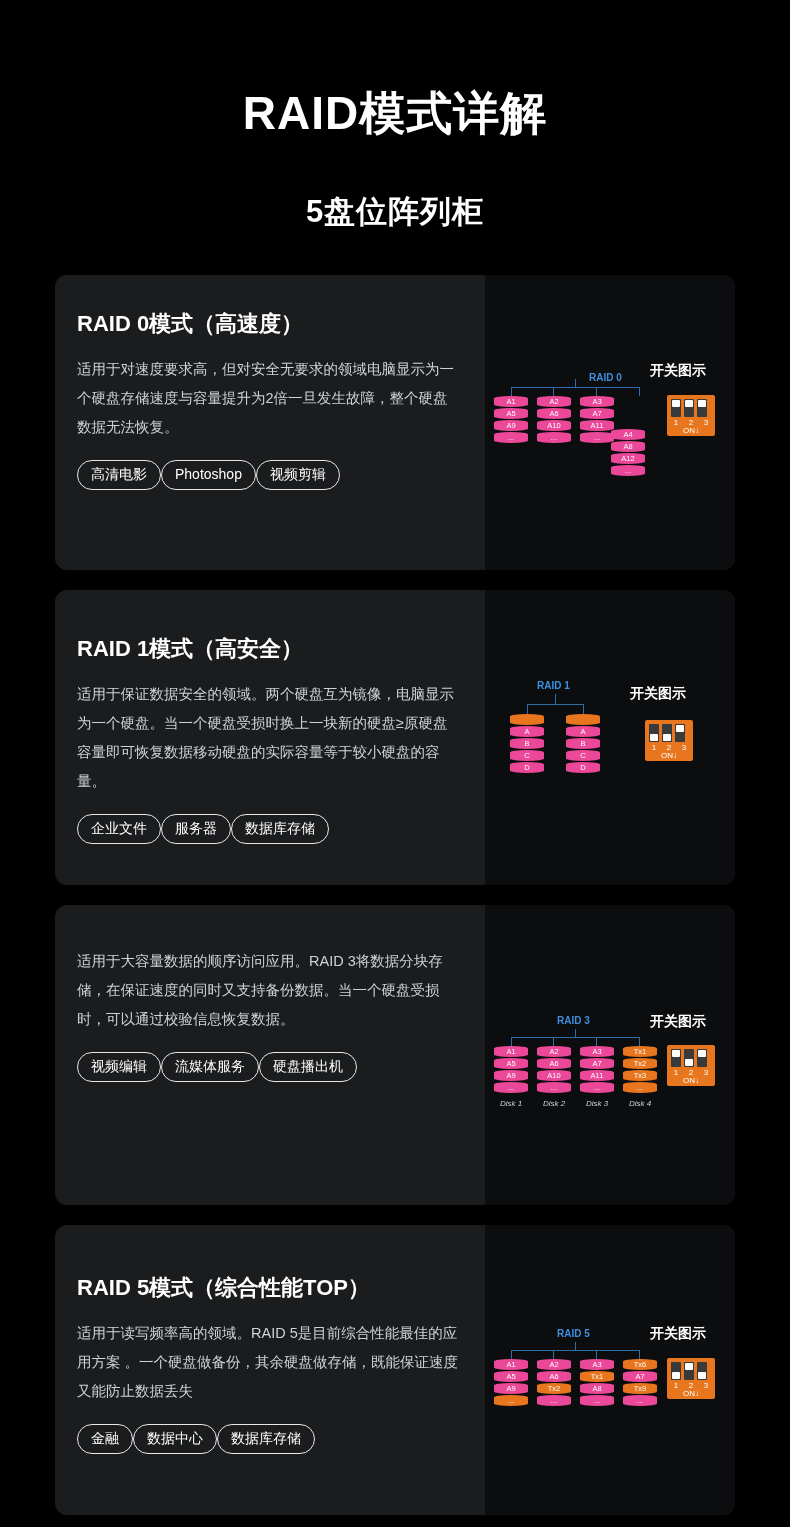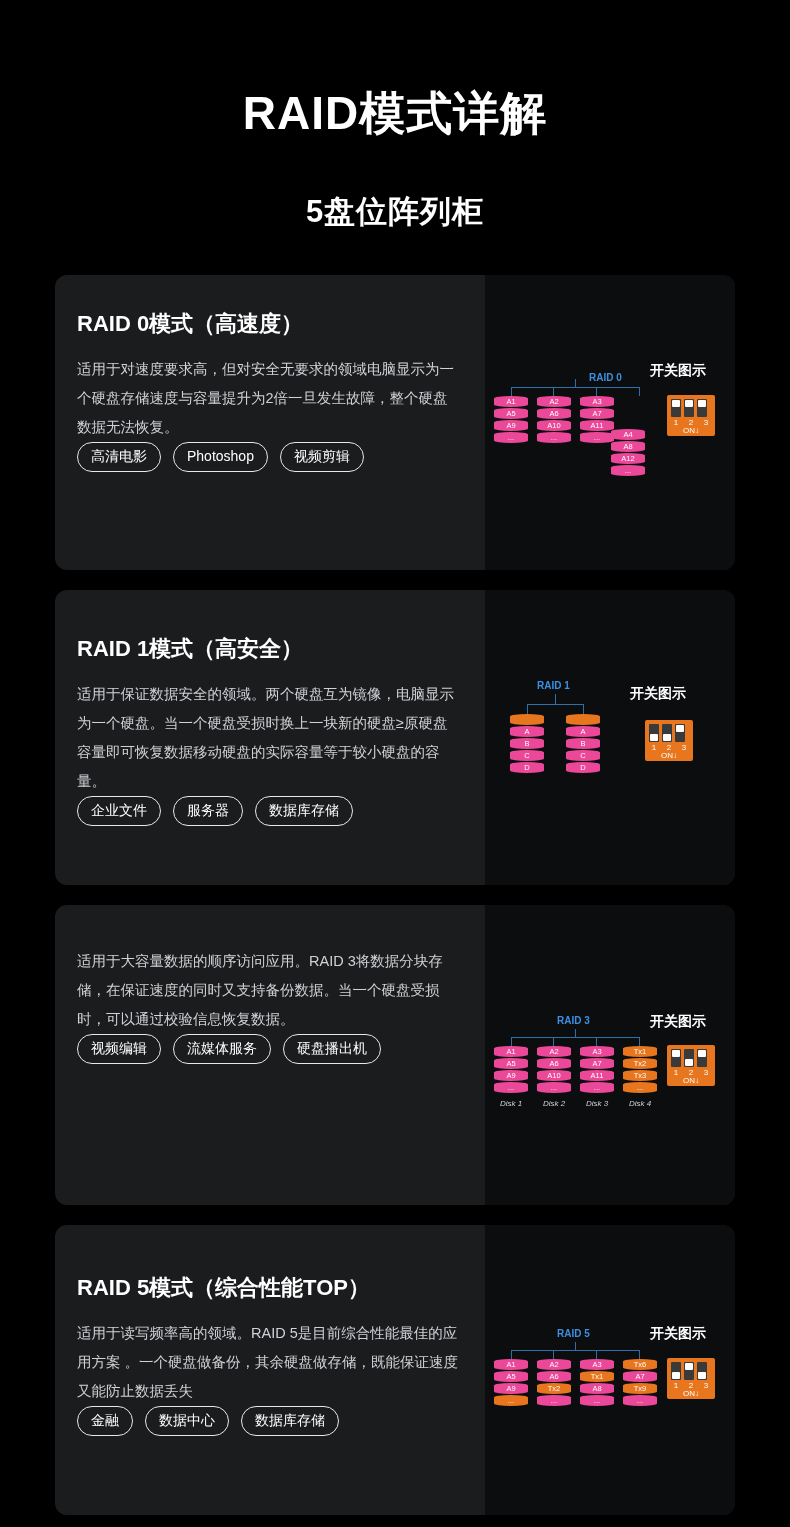--- a/index.html
+++ b/index.html
@@ -69,23 +69,23 @@
     margin: 0 0 16px 0;
     white-space: nowrap;
   }
   .card-desc {
     font-size: 14.5px;
     line-height: 2.0;
     color: #cfd2d6;
     margin: 0;
   }
   .tags {
+    margin-top: 18px;
     display: flex;
     flex-direction: row;
-    gap: 12px;
   }
   .tag {
     border: 1px solid #e8e8e8;
     border-radius: 16px;
     padding: 5px 13px;
     font-size: 14px;
     color: #ffffff;
     white-space: nowrap;
   }
   

